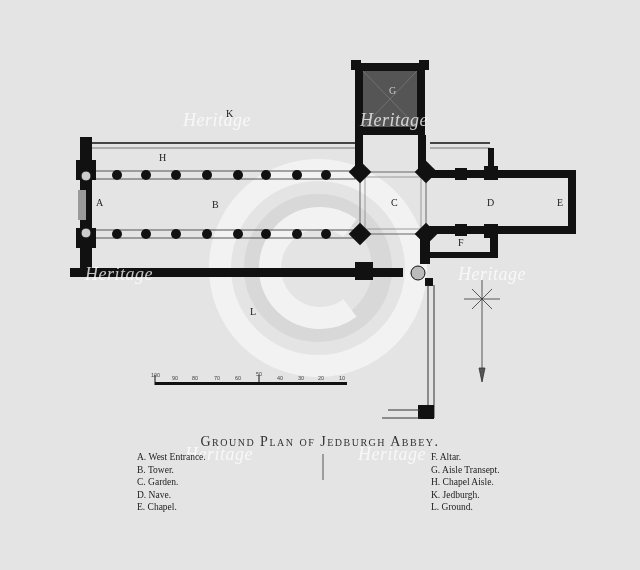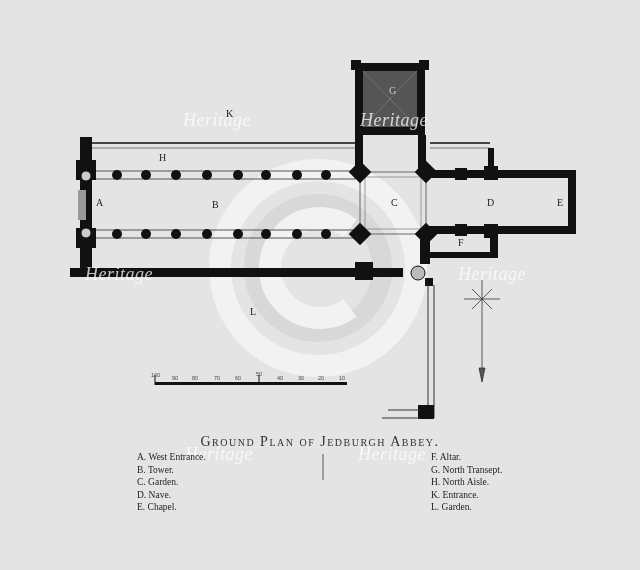--- a/index.html
+++ b/index.html
@@ -157,17 +157,17 @@
 
 <div class="legend" style="left:137px;top:451px">
   <div>A. West Entrance.</div>
   <div>B. Tower.</div>
   <div>C. Garden.</div>
   <div>D. Nave.</div>
   <div>E. Chapel.</div>
 </div>
 <div class="legend" style="left:431px;top:451px">
   <div>F. Altar.</div>
-  <div>G. North Transept.</div>
-  <div>H. North Aisle.</div>
-  <div>K. Entrance.</div>
-  <div>L. Garden.</div>
+  <div>G. Aisle Transept.</div>
+  <div>H. Chapel Aisle.</div>
+  <div>K. Jedburgh.</div>
+  <div>L. Ground.</div>
 </div>
 
 </body></html>

